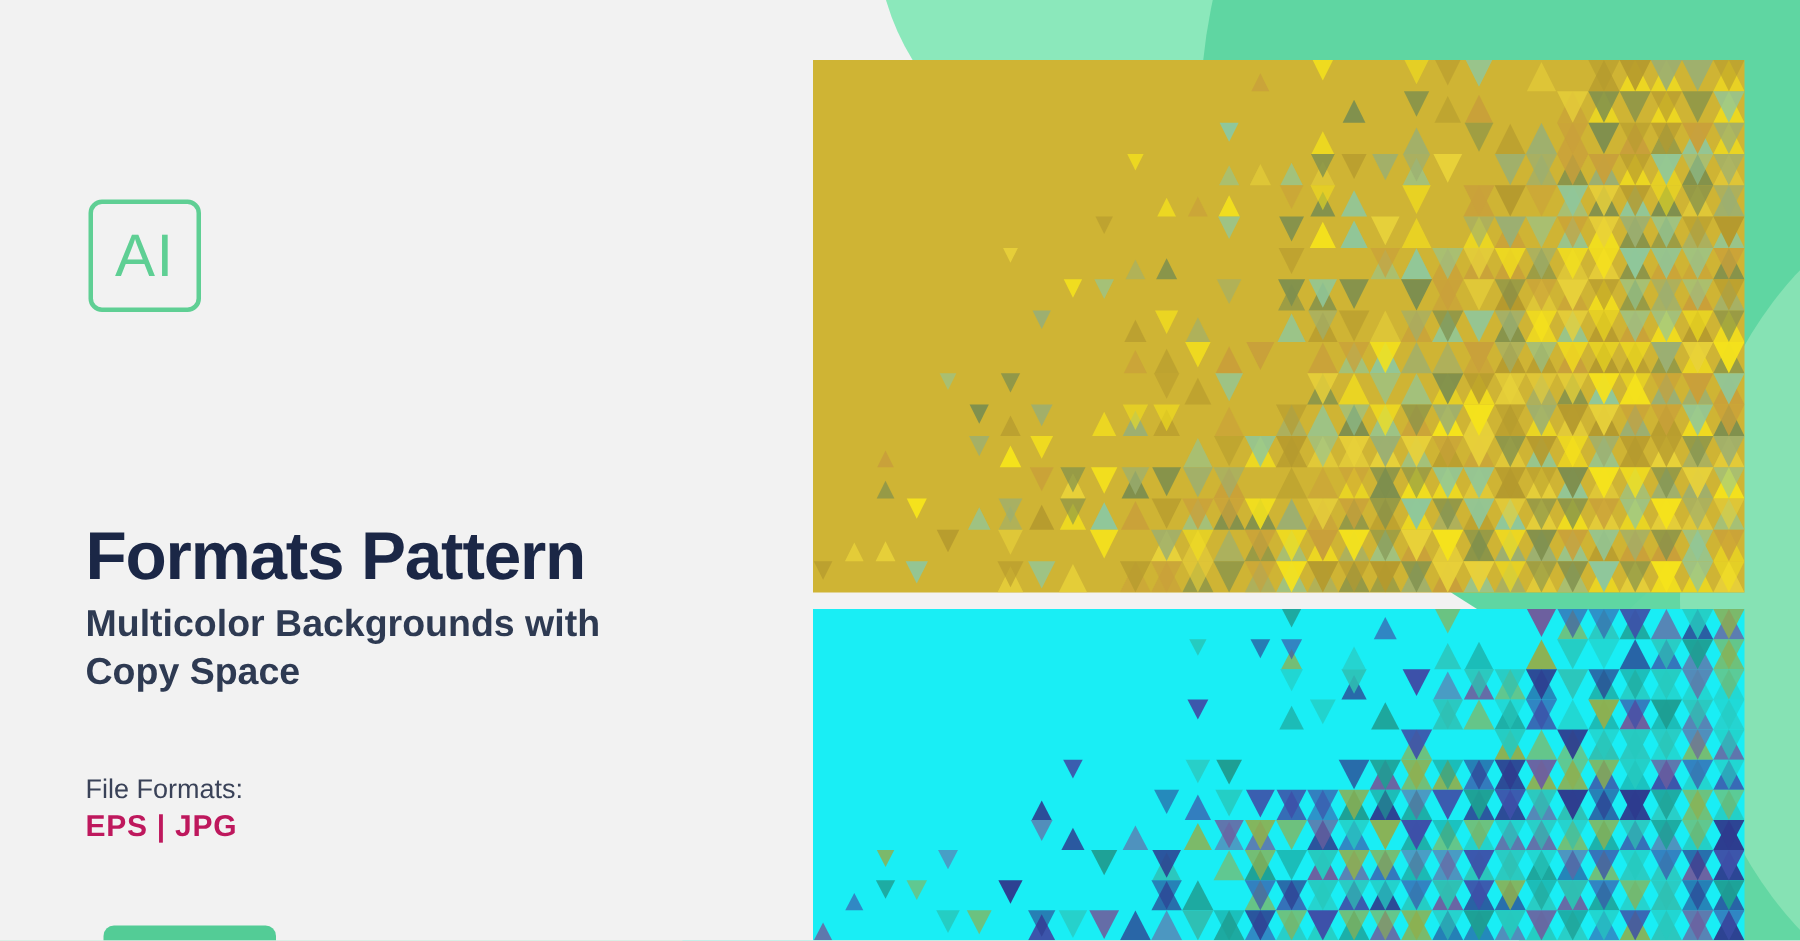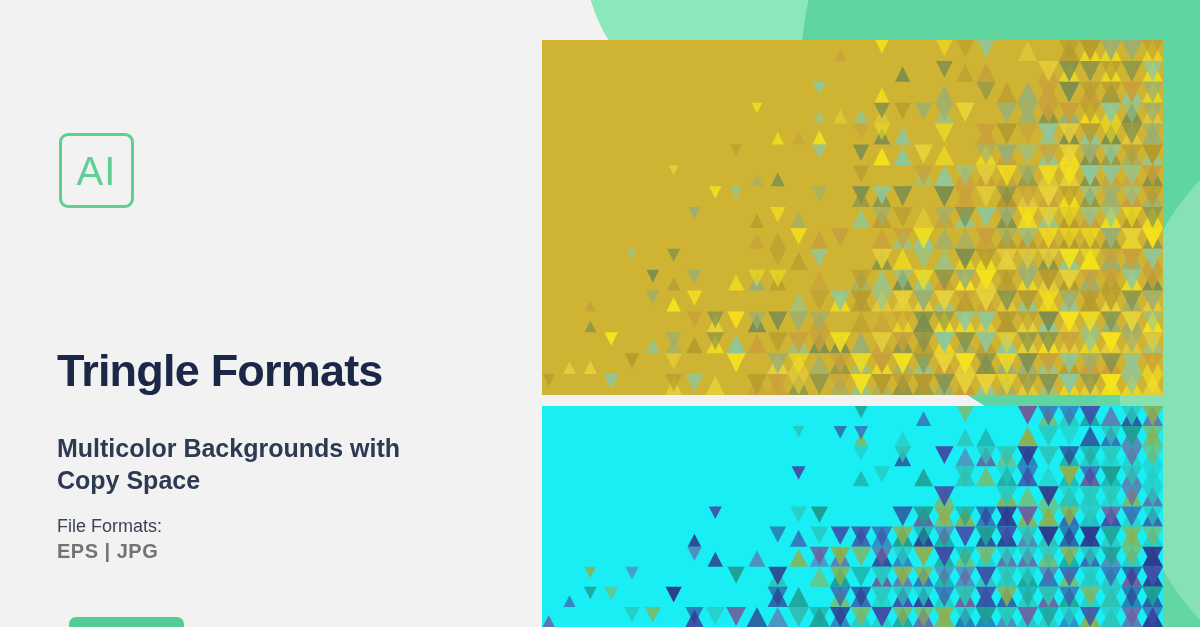--- a/index.html
+++ b/index.html
@@ -69,30 +69,29 @@
   #headline-title {
     position:absolute; left:57px; top:348px;
     font-size:45px; font-weight:bold; color:#1B2746;
     letter-spacing:-0.8px; line-height:1;
   }
   #subtitle {
     position:absolute; left:57px; top:400px;
     width:390px;
     font-size:25px; font-weight:bold; color:#2E3A52;
     line-height:1.28;
-    margin-top:32px;
   }
 
   #file-formats-label {
     position:absolute; left:57px; top:516px;
     font-size:18px; font-weight:400; color:#3A4258;
   }
   #file-formats-value {
     position:absolute; left:57px; top:540px;
-    font-size:20px; font-weight:bold; color:#737373;
+    font-size:20px; font-weight:bold; color:#be185d;
     letter-spacing:0.5px;
   }
 
   #cta-button {
     position:absolute; left:69px; top:617px;
     width:115px; height:34px;
     background:#53CC96;
     border-radius:7px;
   }
 
@@ -963,21 +962,21 @@
     </div>
   </div>
 
   <div id="left-panel">
 
     <div id="ai-badge">
       <span id="ai-badge-label">AI</span>
     </div>
 
 
-    <div id="headline-title">Tringle Formats</div>
+    <div id="headline-title">Formats Pattern</div>
 
     <div id="subtitle">Multicolor Backgrounds with Copy Space</div>
 
     <div id="file-formats-label">File Formats:</div>
 
     <div id="file-formats-value">EPS  |  JPG</div>
 
     <div id="cta-button" style="background: rgb(83, 204, 150);"></div>
 
   </div>

